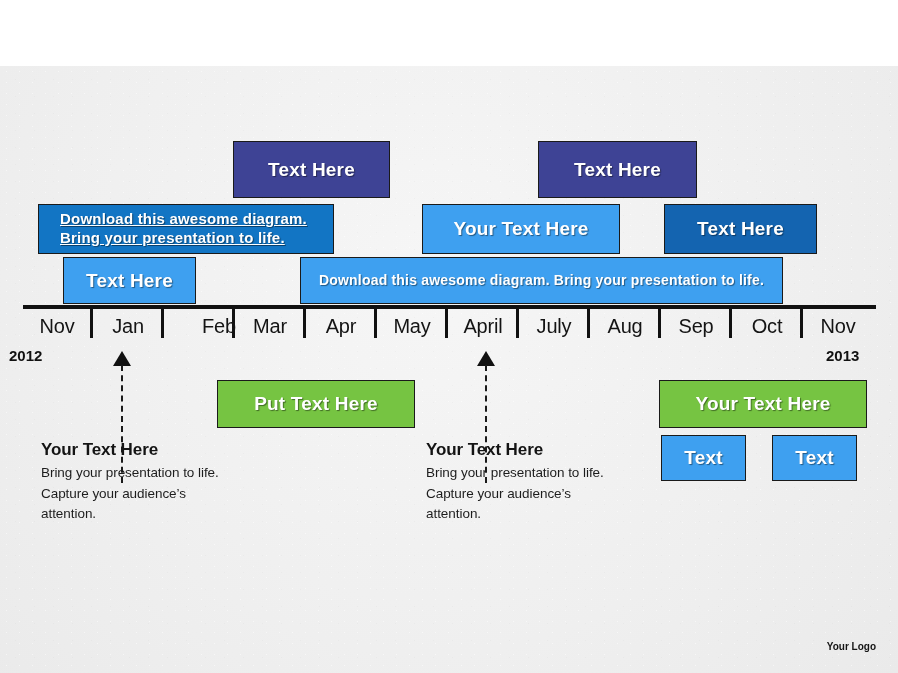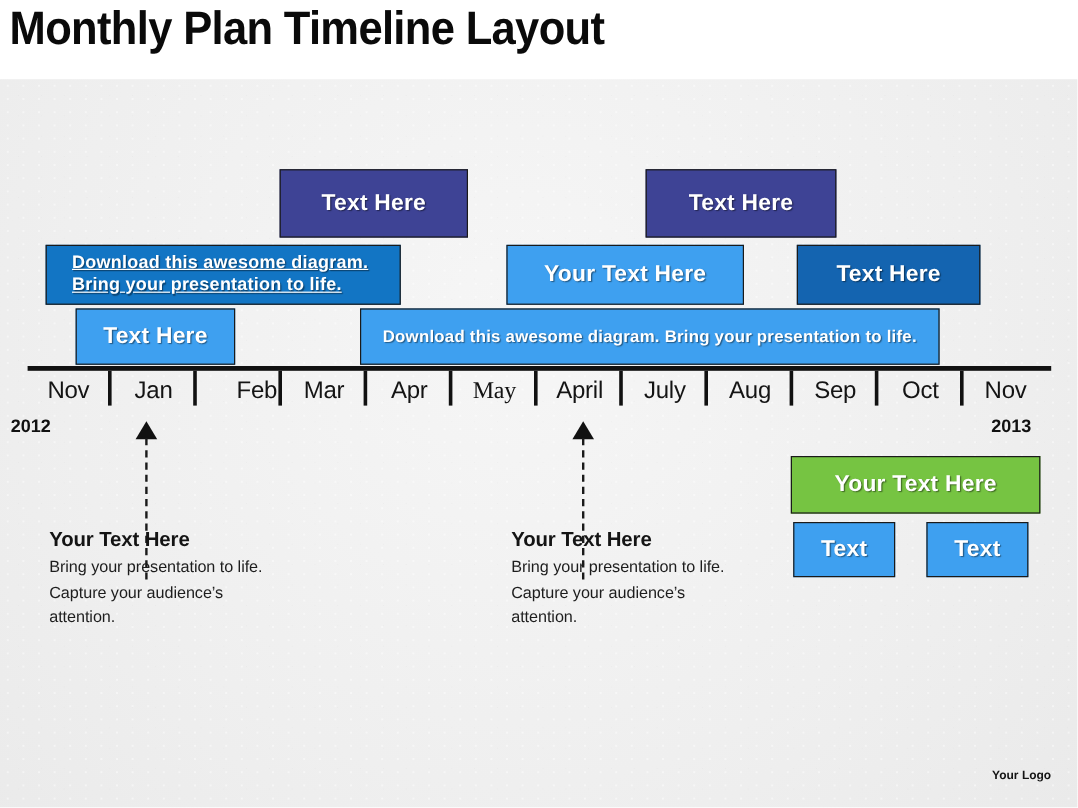--- a/index.html
+++ b/index.html
@@ -113,23 +113,20 @@
   .logo{
     position:absolute;right:22px;bottom:21px;
     font-size:10px;font-weight:bold;color:#141414;
   }
 </style>
 </head>
 <body>
 
 <div id="slide">
 
-  <div class="header">
-    <div class="header-title">Monthly Plan Timeline Layout</div>
-  </div>
 
   <div class="canvas">
     <div class="noise"></div>
 
     <div class="box center" style="left:233px;top:75px;width:157px;height:57px;background:#3E4395;font-size:19px;">
       <span class="inner">Text Here</span>
     </div>
 
     <div class="box center" style="left:538px;top:75px;width:159px;height:57px;background:#3E4395;font-size:19px;">
       <span class="inner">Text Here</span>
@@ -165,40 +162,43 @@
     <div class="tick" style="left:374px;top:243px;height:29px;"></div>
     <div class="tick" style="left:445px;top:243px;height:29px;"></div>
     <div class="tick" style="left:516px;top:243px;height:29px;"></div>
     <div class="tick" style="left:587px;top:243px;height:29px;"></div>
     <div class="tick" style="left:658px;top:243px;height:29px;"></div>
     <div class="tick" style="left:729px;top:243px;height:29px;"></div>
     <div class="tick" style="left:800px;top:243px;height:29px;"></div>
 
     <div class="month" style="left:23px;top:249px;width:68px;">Nov</div>
     <div class="month" style="left:94px;top:249px;width:68px;">Jan</div>
-    <div class="month" style="left:180px;top:249px;width:68px;">Feb</div>
+    <div class="month" style="left:161px;top:249px;width:68px;padding-left:24px;">Feb</div>
     <div class="month" style="left:236px;top:249px;width:68px;">Mar</div>
     <div class="month" style="left:307px;top:249px;width:68px;">Apr</div>
-    <div class="month" style="left:378px;top:249px;width:68px;font-family:Liberation Serif, serif;">May</div>
+    <div class="month" style="left:378px;top:249px;width:68px;">May</div>
     <div class="month" style="left:449px;top:249px;width:68px;">April</div>
     <div class="month" style="left:520px;top:249px;width:68px;">July</div>
     <div class="month" style="left:591px;top:249px;width:68px;">Aug</div>
     <div class="month" style="left:662px;top:249px;width:68px;">Sep</div>
     <div class="month" style="left:733px;top:249px;width:68px;">Oct</div>
     <div class="month" style="left:804px;top:249px;width:68px;">Nov</div>
 
     <div class="year" style="left:9px;top:281px;">2012</div>
     <div class="year" style="left:826px;top:281px;">2013</div>
 
     <div class="arrow-up" style="left:113px;top:285px;"></div>
     <div class="leader" style="left:121px;top:299px;height:118px;"></div>
 
     <div class="arrow-up" style="left:477px;top:285px;"></div>
     <div class="leader" style="left:485px;top:299px;height:118px;"></div>
 
+    <div class="box center" style="left:217px;top:314px;width:198px;height:48px;background:#76C442;font-size:19px;">
+      <span class="inner">Put Text Here</span>
+    </div>
 
     <div class="box center" style="left:659px;top:314px;width:208px;height:48px;background:#76C442;font-size:19px;">
       <span class="inner">Your Text Here</span>
     </div>
 
     <div class="box center" style="left:661px;top:369px;width:85px;height:46px;background:#3EA0F0;font-size:19px;">
       <span class="inner">Text</span>
     </div>
 
     <div class="box center" style="left:772px;top:369px;width:85px;height:46px;background:#3EA0F0;font-size:19px;">

